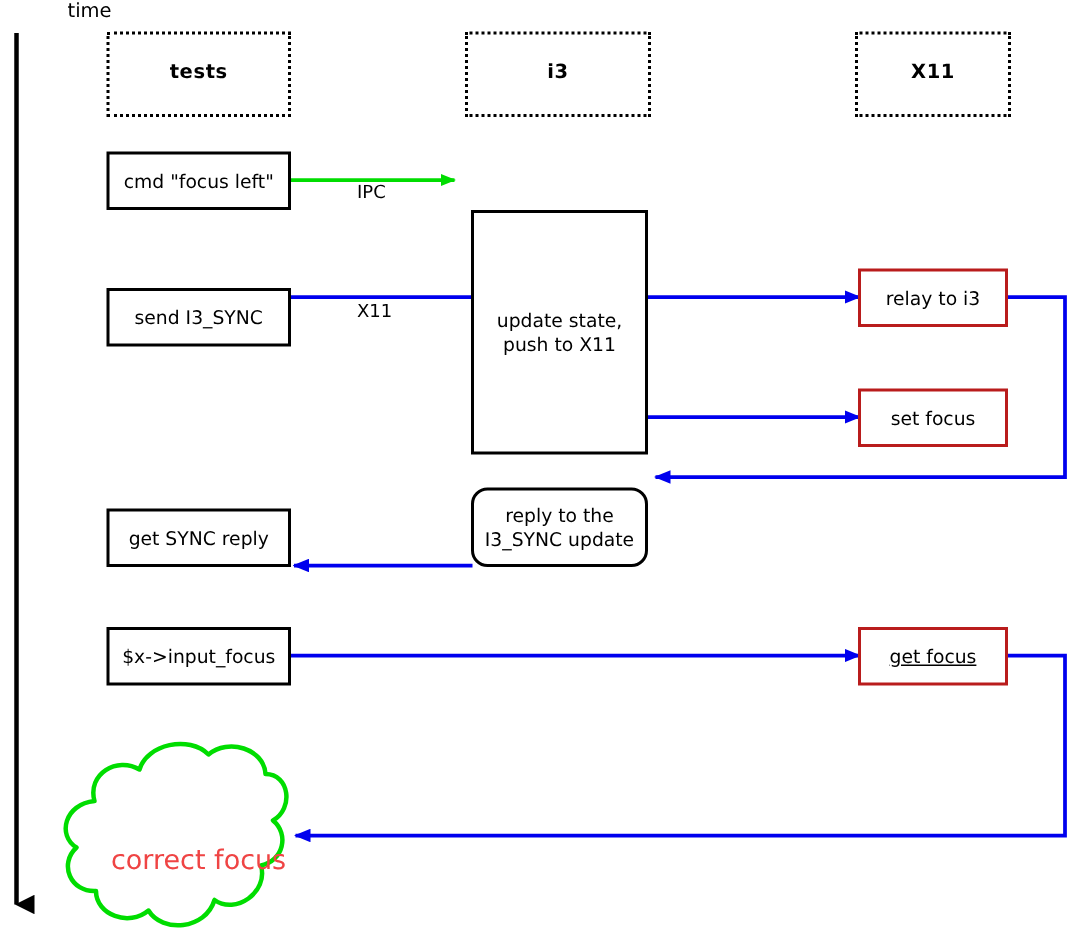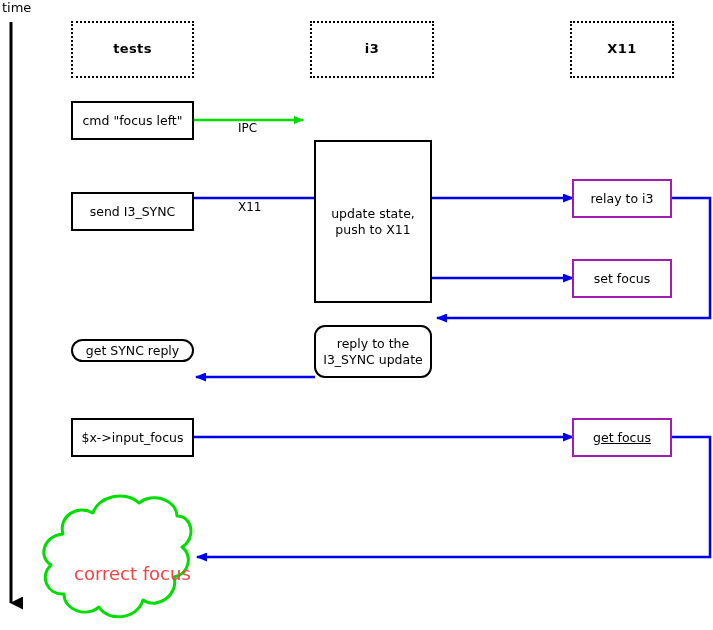--- a/index.html
+++ b/index.html
@@ -42,36 +42,37 @@
   .node.header {
     border: 2px dotted #000000;
     font-weight: bold;
     font-size: 13px;
     letter-spacing: 0.4px;
   }
   .node.blackbox {
     border: 2px solid #000000;
   }
   .node.bluebox {
-    border: 2px solid #a21caf;
+    border: 2px solid #b91c1c;
   }
   .edge-label {
     position: absolute;
     font-family: "DejaVu Sans", sans-serif;
     font-size: 12px;
     color: #000000;
     background: transparent;
     white-space: nowrap;
   }
   .axis-label {
     position: absolute;
     font-family: "DejaVu Sans", sans-serif;
     font-size: 13px;
     color: #000000;
     white-space: nowrap;
+    margin-left: 43px;
   }
   .cloud-label {
     position: absolute;
     font-family: "DejaVu Sans", sans-serif;
     font-size: 18px;
     color: #ef4444;
     white-space: nowrap;
   }
   .overflow-node {
     overflow: visible;
@@ -145,21 +146,21 @@
 
   <div class="node bluebox" style="left:572px; top:179px; width:100px; height:39px;">relay to i3</div>
 
   <div class="node bluebox" style="left:572px; top:259px; width:100px; height:39px;">set focus</div>
 
   <div class="node blackbox overflow-node" style="left:314px; top:325px; width:118px; height:53px; flex-direction:column;border-radius:11px;">
     <span>reply to the</span>
     <span>I3_SYNC update</span>
   </div>
 
-  <div class="node blackbox" style="left:71px; top:339px; width:123px; height:23px;border-radius:15px;">get SYNC reply</div>
+  <div class="node blackbox" style="left:71px; top:339px; width:123px; height:39px;">get SYNC reply</div>
 
   <div class="node blackbox" style="left:71px; top:418px; width:123px; height:39px;">$x-&gt;input_focus</div>
 
   <div class="node bluebox" style="left:572px; top:418px; width:100px; height:39px;text-decoration:underline;">get focus</div>
 
   <div class="cloud-label" style="left:74px; top:563px;">correct focus</div>
 
   <div class="edge-label" style="left:238px; top:121px;">IPC</div>
 
   <div class="edge-label" style="left:238px; top:200px;">X11</div>

